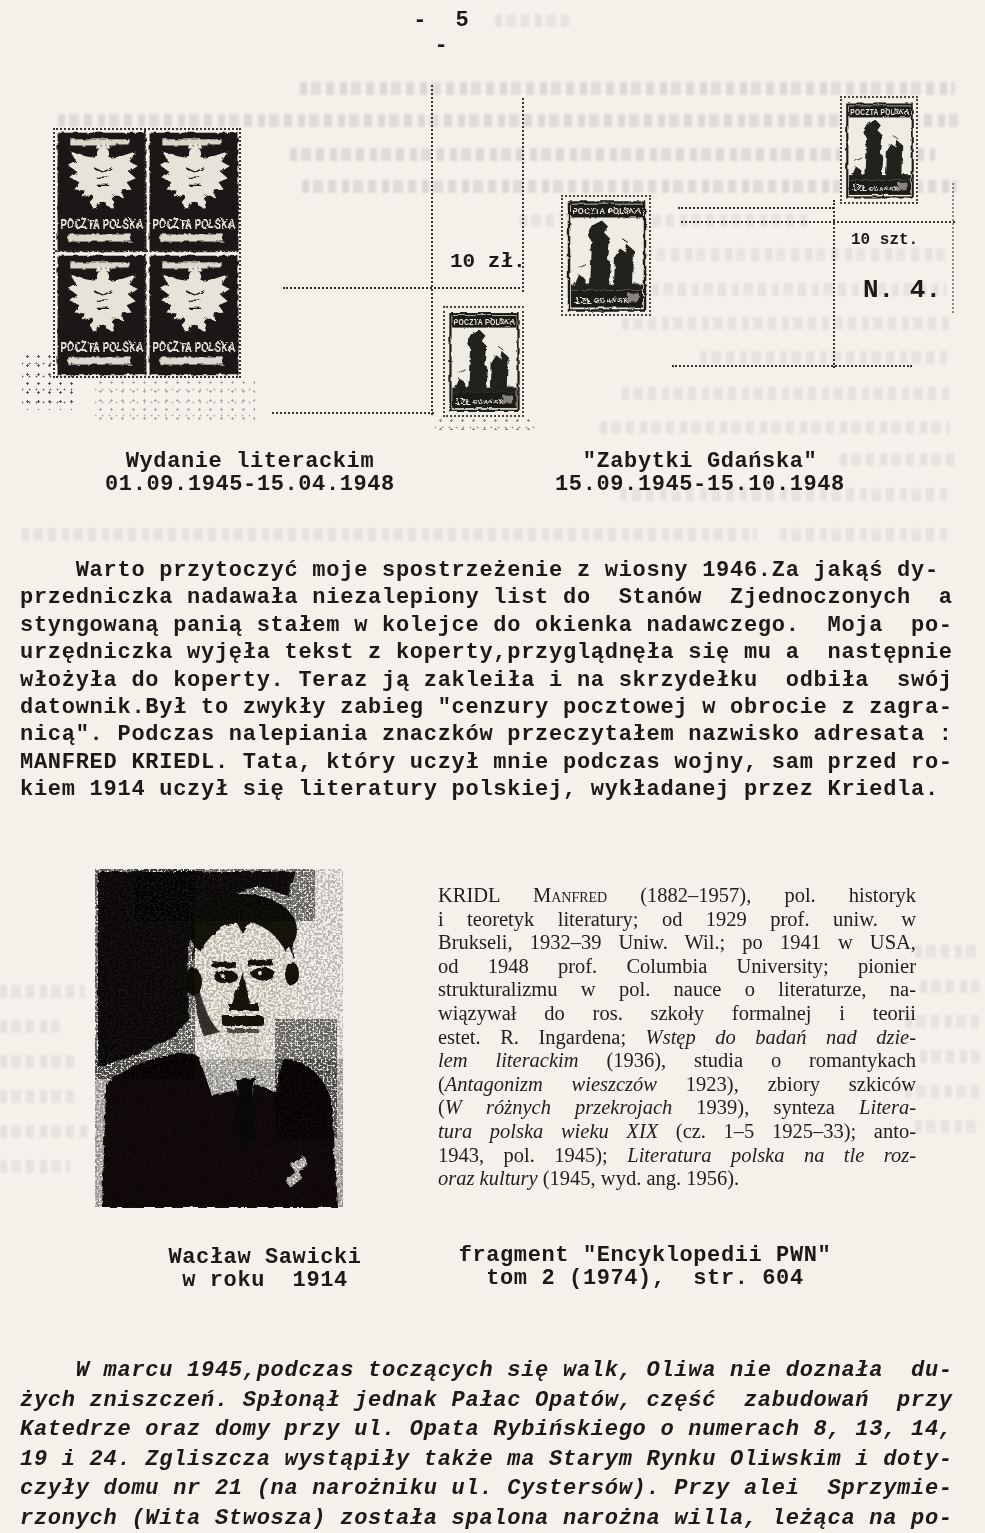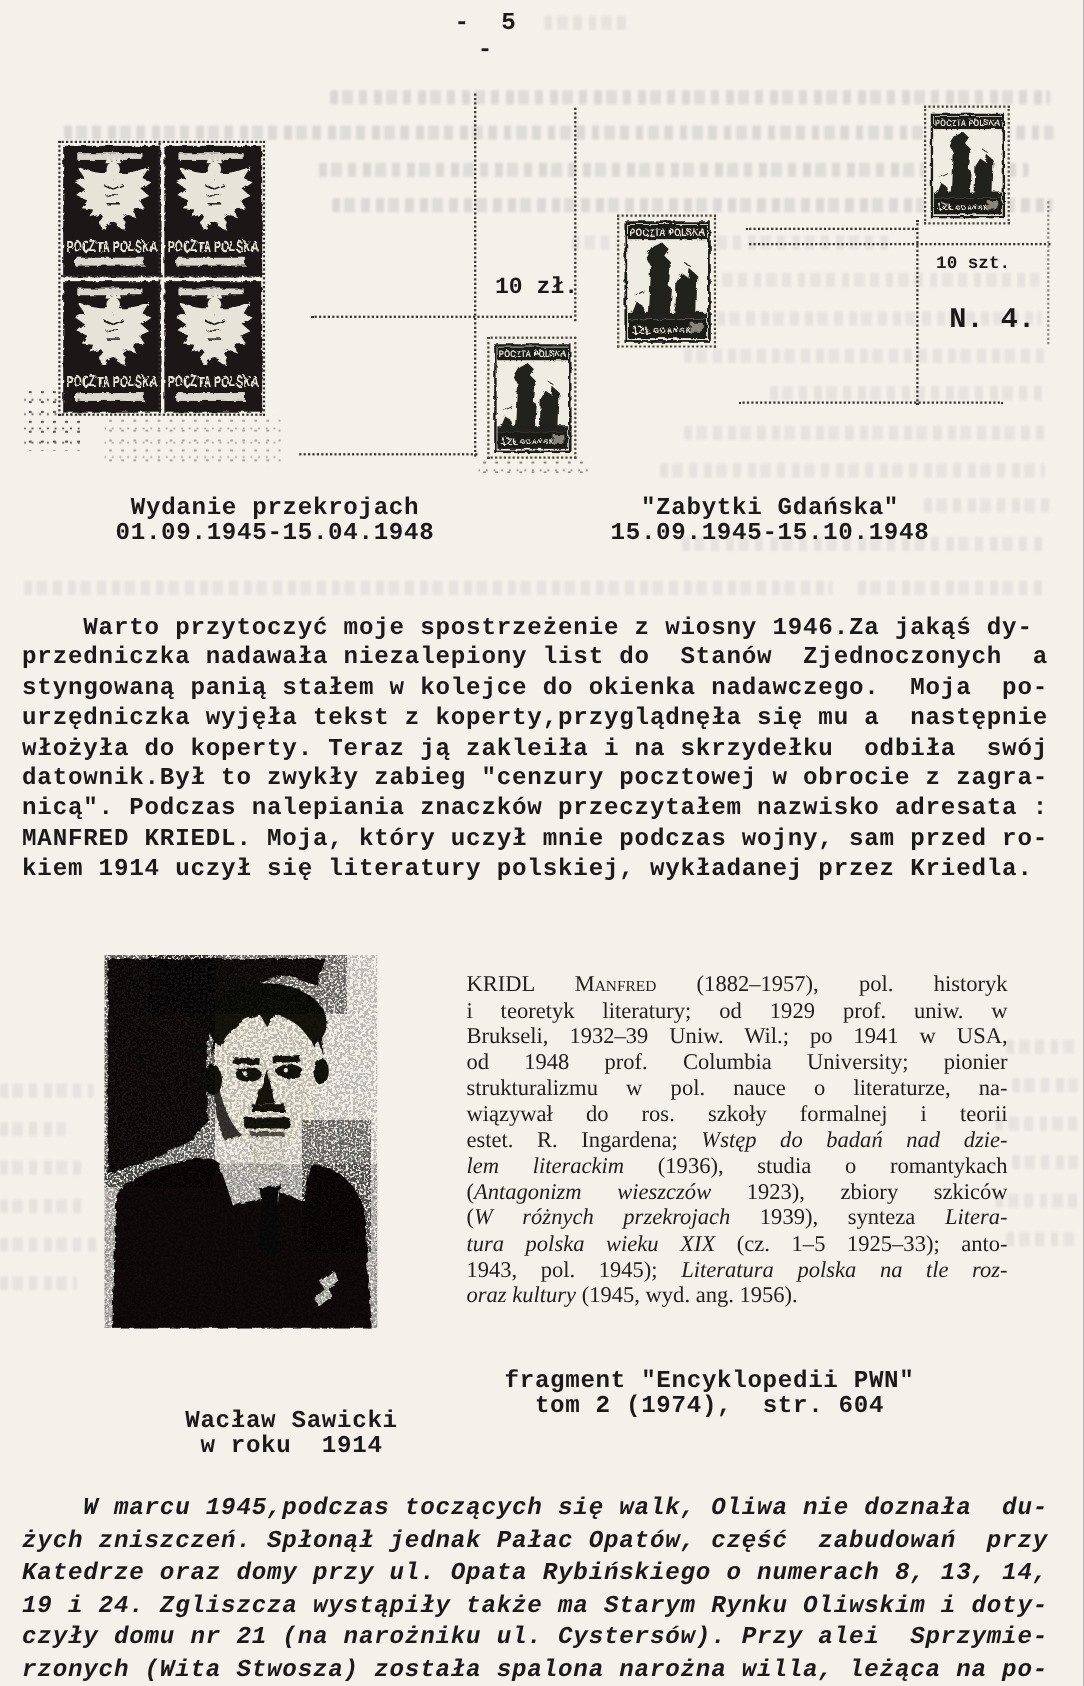--- a/index.html
+++ b/index.html
@@ -63,24 +63,24 @@
   .cap-left{left:60px;top:450px;width:380px;}
   .cap-right{left:530px;top:450px;width:340px;}
 
   .para{position:absolute;font-size:22px;letter-spacing:.72px;}
   .para-1{left:20px;top:557px;width:950px;line-height:27.4px;}
   .para-2{left:20px;top:1356px;width:950px;line-height:29.5px;font-style:italic;}
 
   .portrait{left:95px;top:868px;width:248px;height:340px;}
 
   .ency{left:424px;top:884px;width:492px;font-size:20.5px;line-height:23.6px;}
-  .ency .line{white-space:normal;text-align:justify;text-align-last:justify;}
+  .ency .line{white-space:normal;text-align:justify;text-align-last:justify;margin-left:14px;}
   .ency .line:last-child{text-align-last:left;}
 
-  .photo-cap{left:130px;top:1280px;width:270px;}
+  .photo-cap{left:130px;top:1246px;width:270px;}
   .frag-cap{left:445px;top:1244px;width:400px;}
 
   .defs-svg{position:absolute;width:0;height:0;overflow:hidden;}
 </style>
 </head>
 <body>
 
 <div class="page">
 
   <svg class="defs-svg" aria-hidden="true">
@@ -226,37 +226,37 @@
   <div class="perf v faint" style="left:952px;top:183px;height:130px"></div>
   <div class="perf h" style="left:672px;top:365px;width:240px"></div>
   <div class="abs mono count-label">10 szt.</div>
   <div class="abs mono sheet-label">N. 4.</div>
 
   <div class="specks" style="left:22px;top:352px;width:55px;height:58px;opacity:.75"></div>
   <div class="specks" style="left:95px;top:378px;width:160px;height:48px;opacity:.35"></div>
   <div class="specks" style="left:435px;top:416px;width:100px;height:14px;opacity:.5"></div>
 
   <div class="cap cap-left mono">
-    <div>Wydanie przekrojach</div>
+    <div>Wydanie literackim</div>
     <div>01.09.1945-15.04.1948</div>
   </div>
   <div class="cap cap-right mono">
     <div>"Zabytki Gdańska"</div>
     <div>15.09.1945-15.10.1948</div>
   </div>
 
   <div class="para para-1 mono">
       <div class="line">    Warto przytoczyć moje spostrzeżenie z wiosny 1946.Za jakąś dy-</div>
       <div class="line">przedniczka nadawała niezalepiony list do  Stanów  Zjednoczonych  a</div>
       <div class="line">styngowaną panią stałem w kolejce do okienka nadawczego.  Moja  po-</div>
       <div class="line">urzędniczka wyjęła tekst z koperty,przyglądnęła się mu a  następnie</div>
       <div class="line">włożyła do koperty. Teraz ją zakleiła i na skrzydełku  odbiła  swój</div>
       <div class="line">datownik.Był to zwykły zabieg "cenzury pocztowej w obrocie z zagra-</div>
       <div class="line">nicą". Podczas nalepiania znaczków przeczytałem nazwisko adresata :</div>
-      <div class="line">MANFRED KRIEDL. Moja, który uczył mnie podczas wojny, sam przed ro-</div>
+      <div class="line">MANFRED KRIEDL. Tata, który uczył mnie podczas wojny, sam przed ro-</div>
       <div class="line">kiem 1914 uczył się literatury polskiej, wykładanej przez Kriedla.</div>
     </div>
 
   <svg class="abs portrait" viewBox="0 0 248 338">
     <rect width="248" height="338" fill="#f2efe8"></rect>
     <g filter="url(#f-rough)">
       <path d="M2 2 H200 L192 26 L162 16 L130 28 L104 46 L92 76 L93 148 L80 166 L44 184 L12 194 L2 198 Z" fill="#1a1715"></path>
       <ellipse cx="147" cy="60" rx="54" ry="36" fill="#171411"></ellipse>
       <ellipse cx="147" cy="114" rx="50" ry="62" fill="#f0ecdf"></ellipse>
       <path d="M96 92 C96 56 112 34 147 34 C182 34 199 58 198 90 C192 62 176 50 147 50 C118 50 102 66 96 92 Z" fill="#171411"></path>

